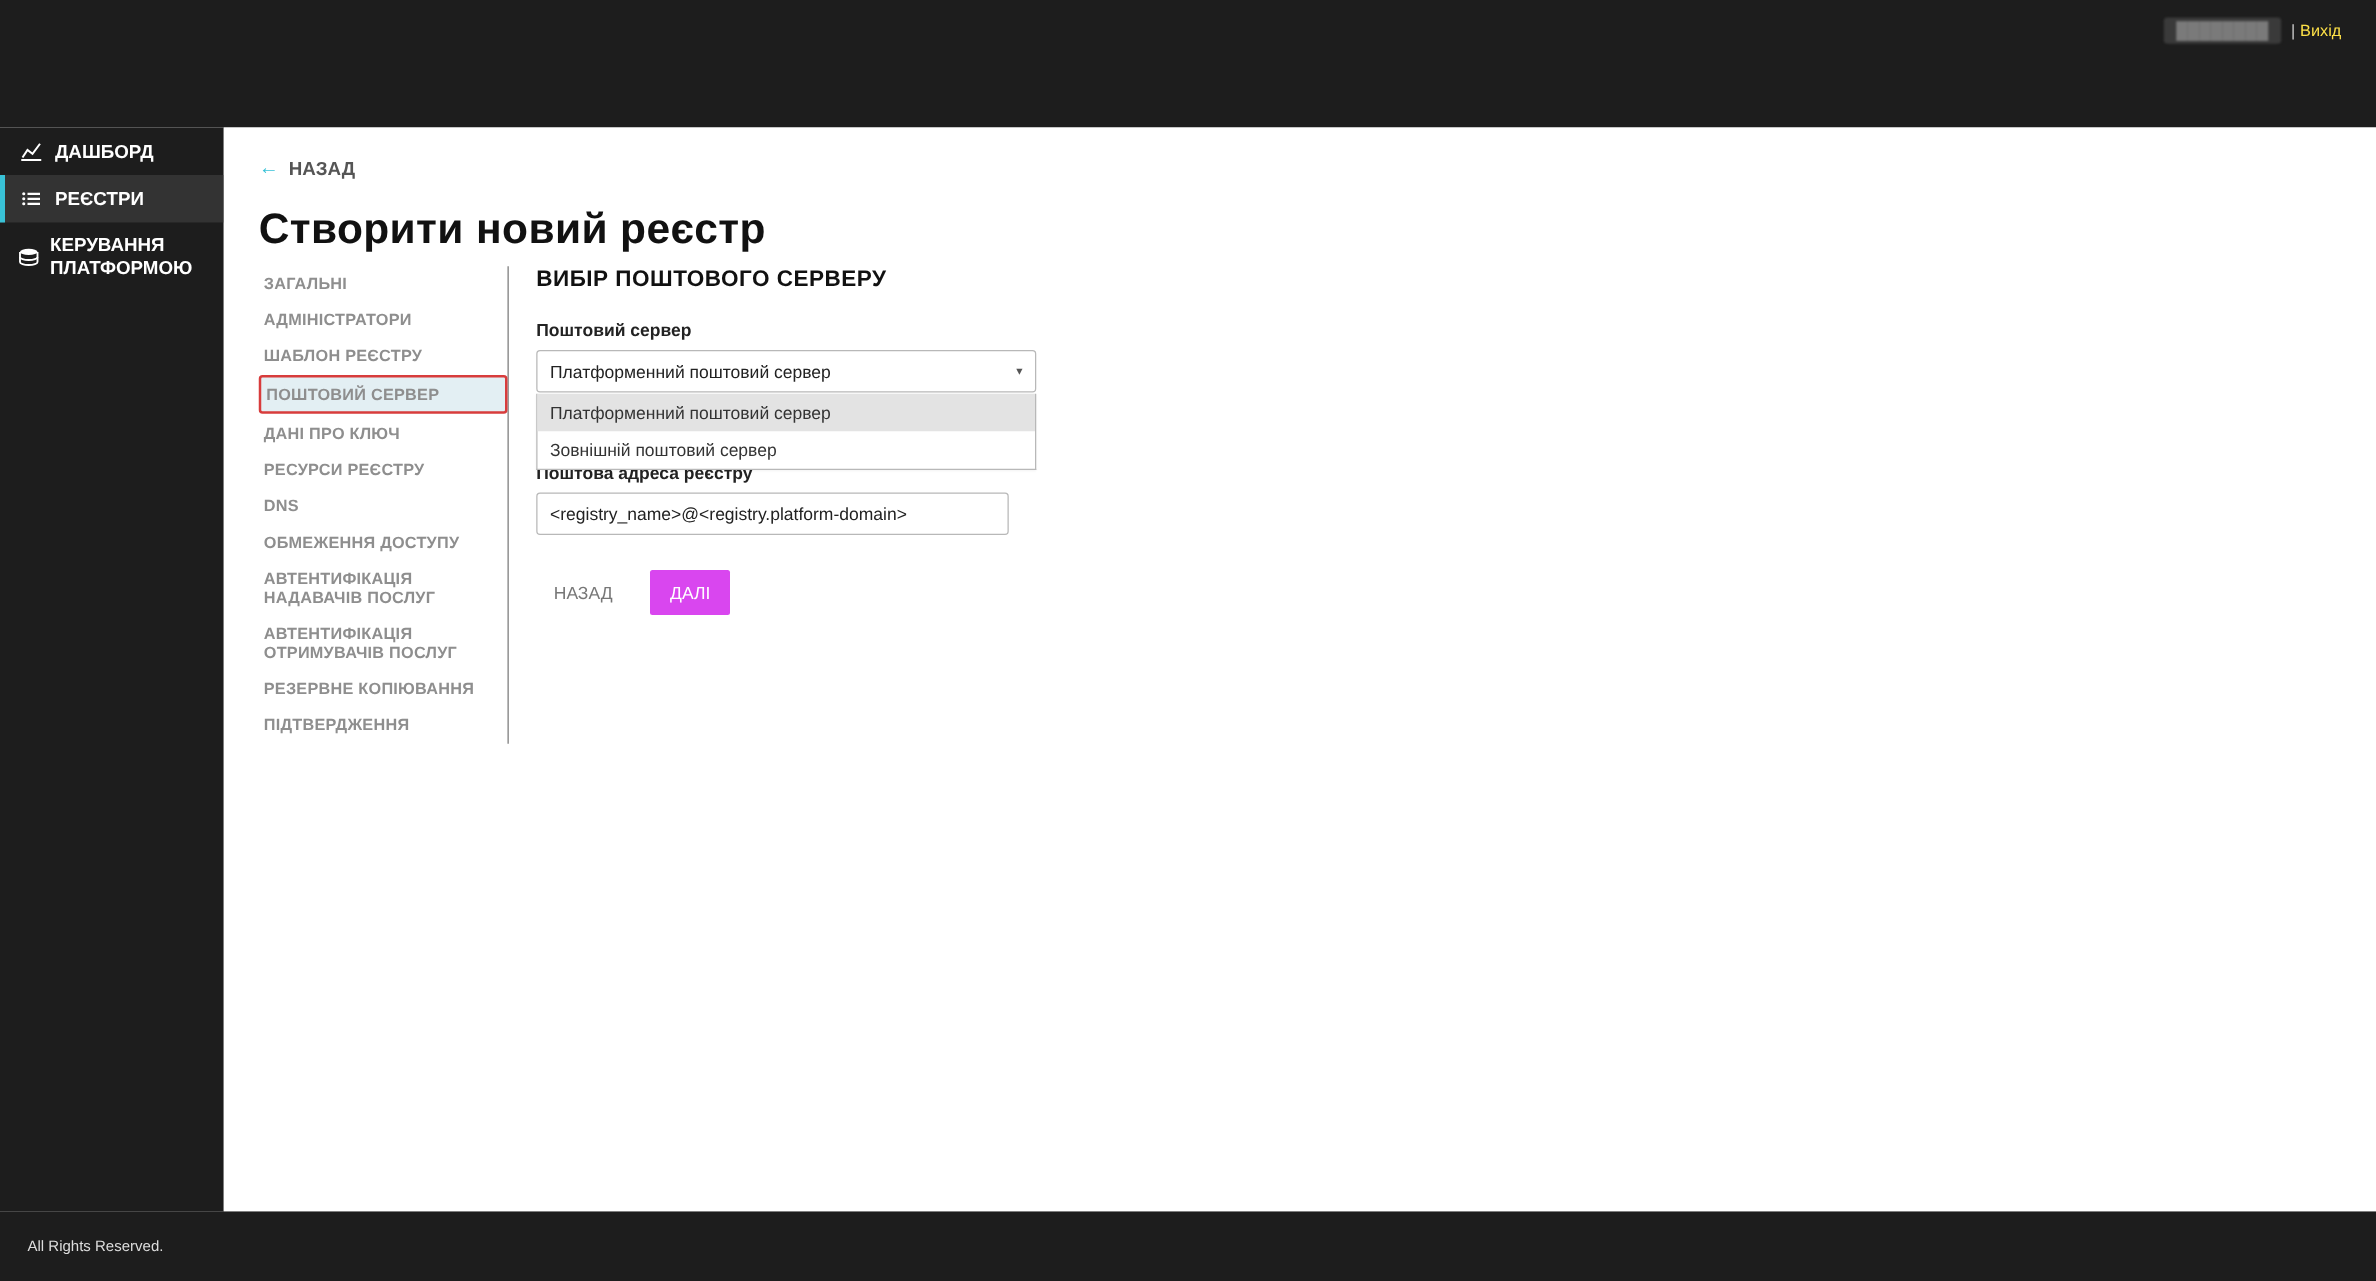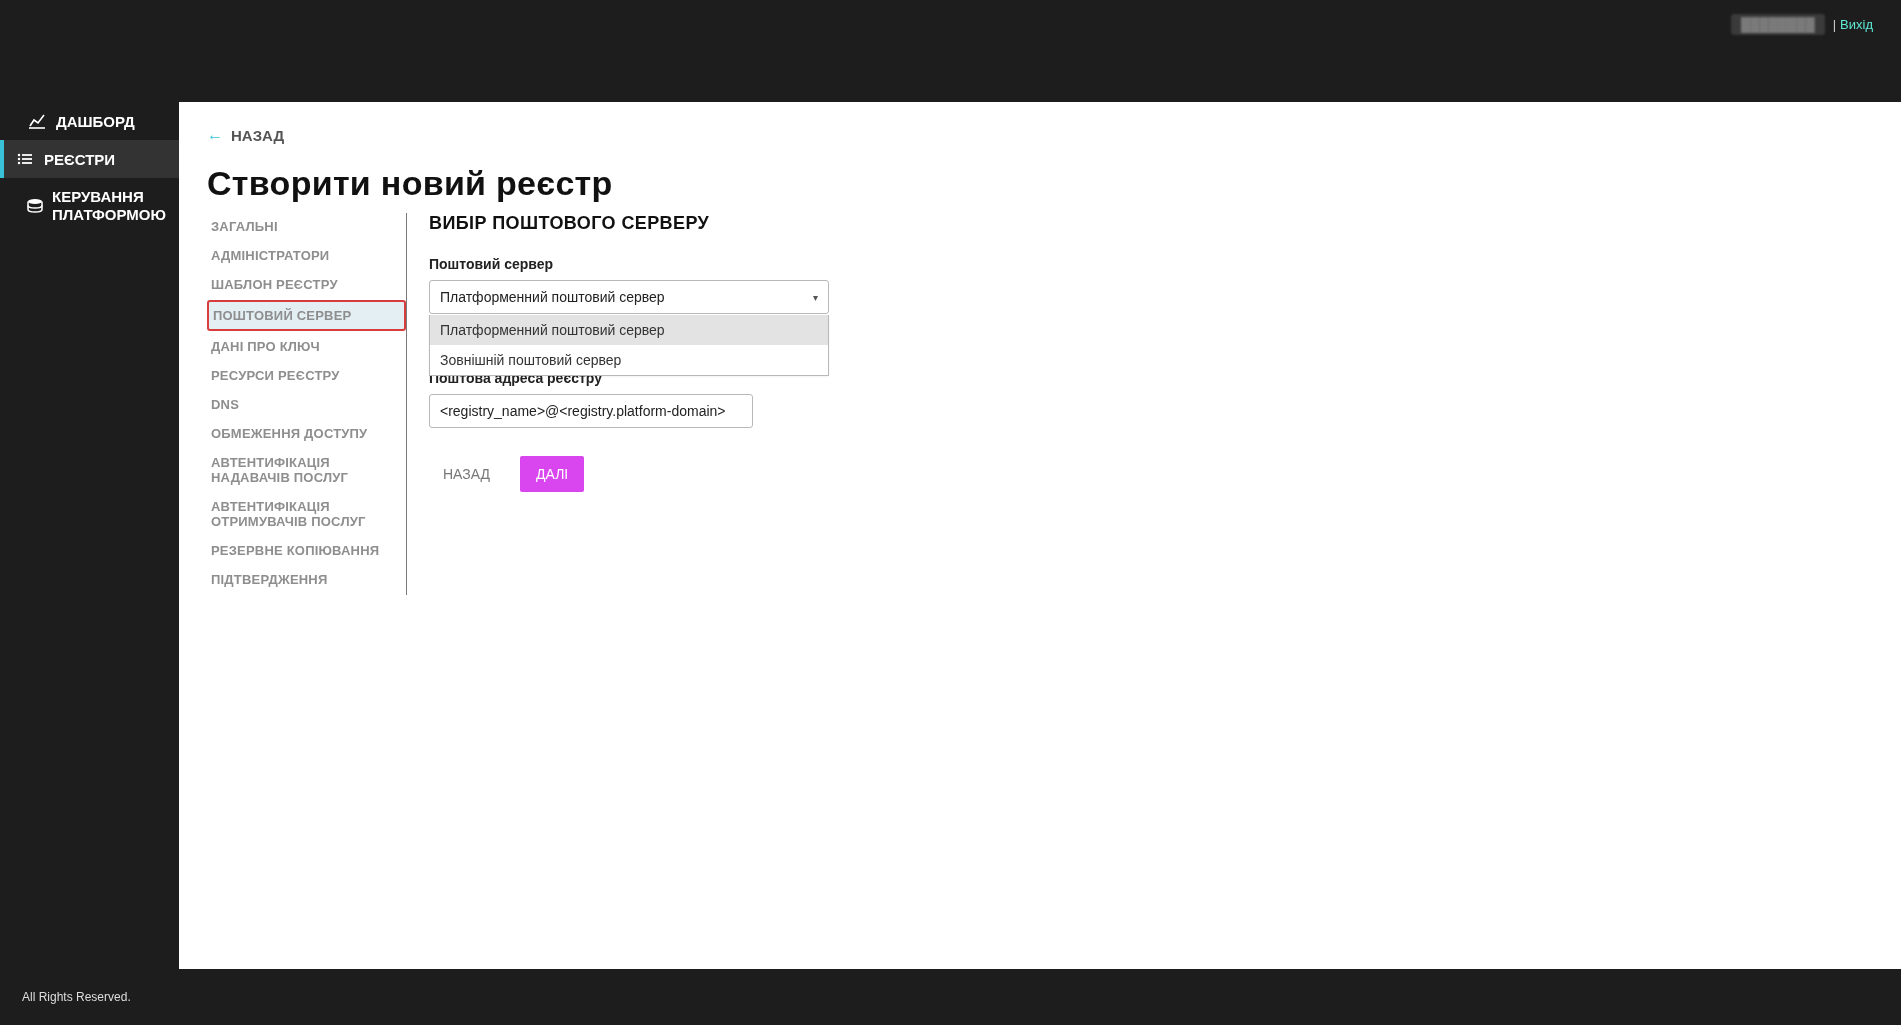--- a/index.html
+++ b/index.html
@@ -55,40 +55,40 @@
     padding: 3px 10px;
     border-radius: 3px;
     margin-right: 4px;
     filter: blur(1px);
   }
   .divider {
     color: #ccc;
     margin: 0 4px;
   }
   .logout-link {
-    color: #5eead4;
+    color: #fde047;
     cursor: pointer;
   }
 
   
   .main {
     display: flex;
     flex: 1;
     min-height: 0;
   }
   .sidebar {
     width: 179px;
     background: #1d1d1d;
     color: #fff;
     padding-top: 0;
   }
   .sidebar-item {
     display: flex;
     align-items: center;
-    padding: 10px 26px;
+    padding: 10px 14px;
     font-family: 'Arial Narrow', Arial, sans-serif;
     font-stretch: condensed;
     font-weight: 700;
     font-size: 15px;
     cursor: pointer;
   }
   .sidebar-item.active {
     background: #333333;
     border-left: 4px solid #39c2d7;
     padding-left: 10px;
@@ -225,21 +225,21 @@
   .dropdown-option {
     padding: 7px 10px;
     font-size: 14px;
     cursor: pointer;
   }
   .dropdown-option.selected {
     background: #e3e3e3;
   }
 
   .text-input {
-    width: 324px;
+    width: 378px;
     height: 34px;
     border: 1px solid #b8b8b8;
     border-radius: 3px;
     padding: 0 10px;
     font-size: 14px;
     color: #222;
     display: flex;
     align-items: center;
     margin-bottom: 28px;
   }

